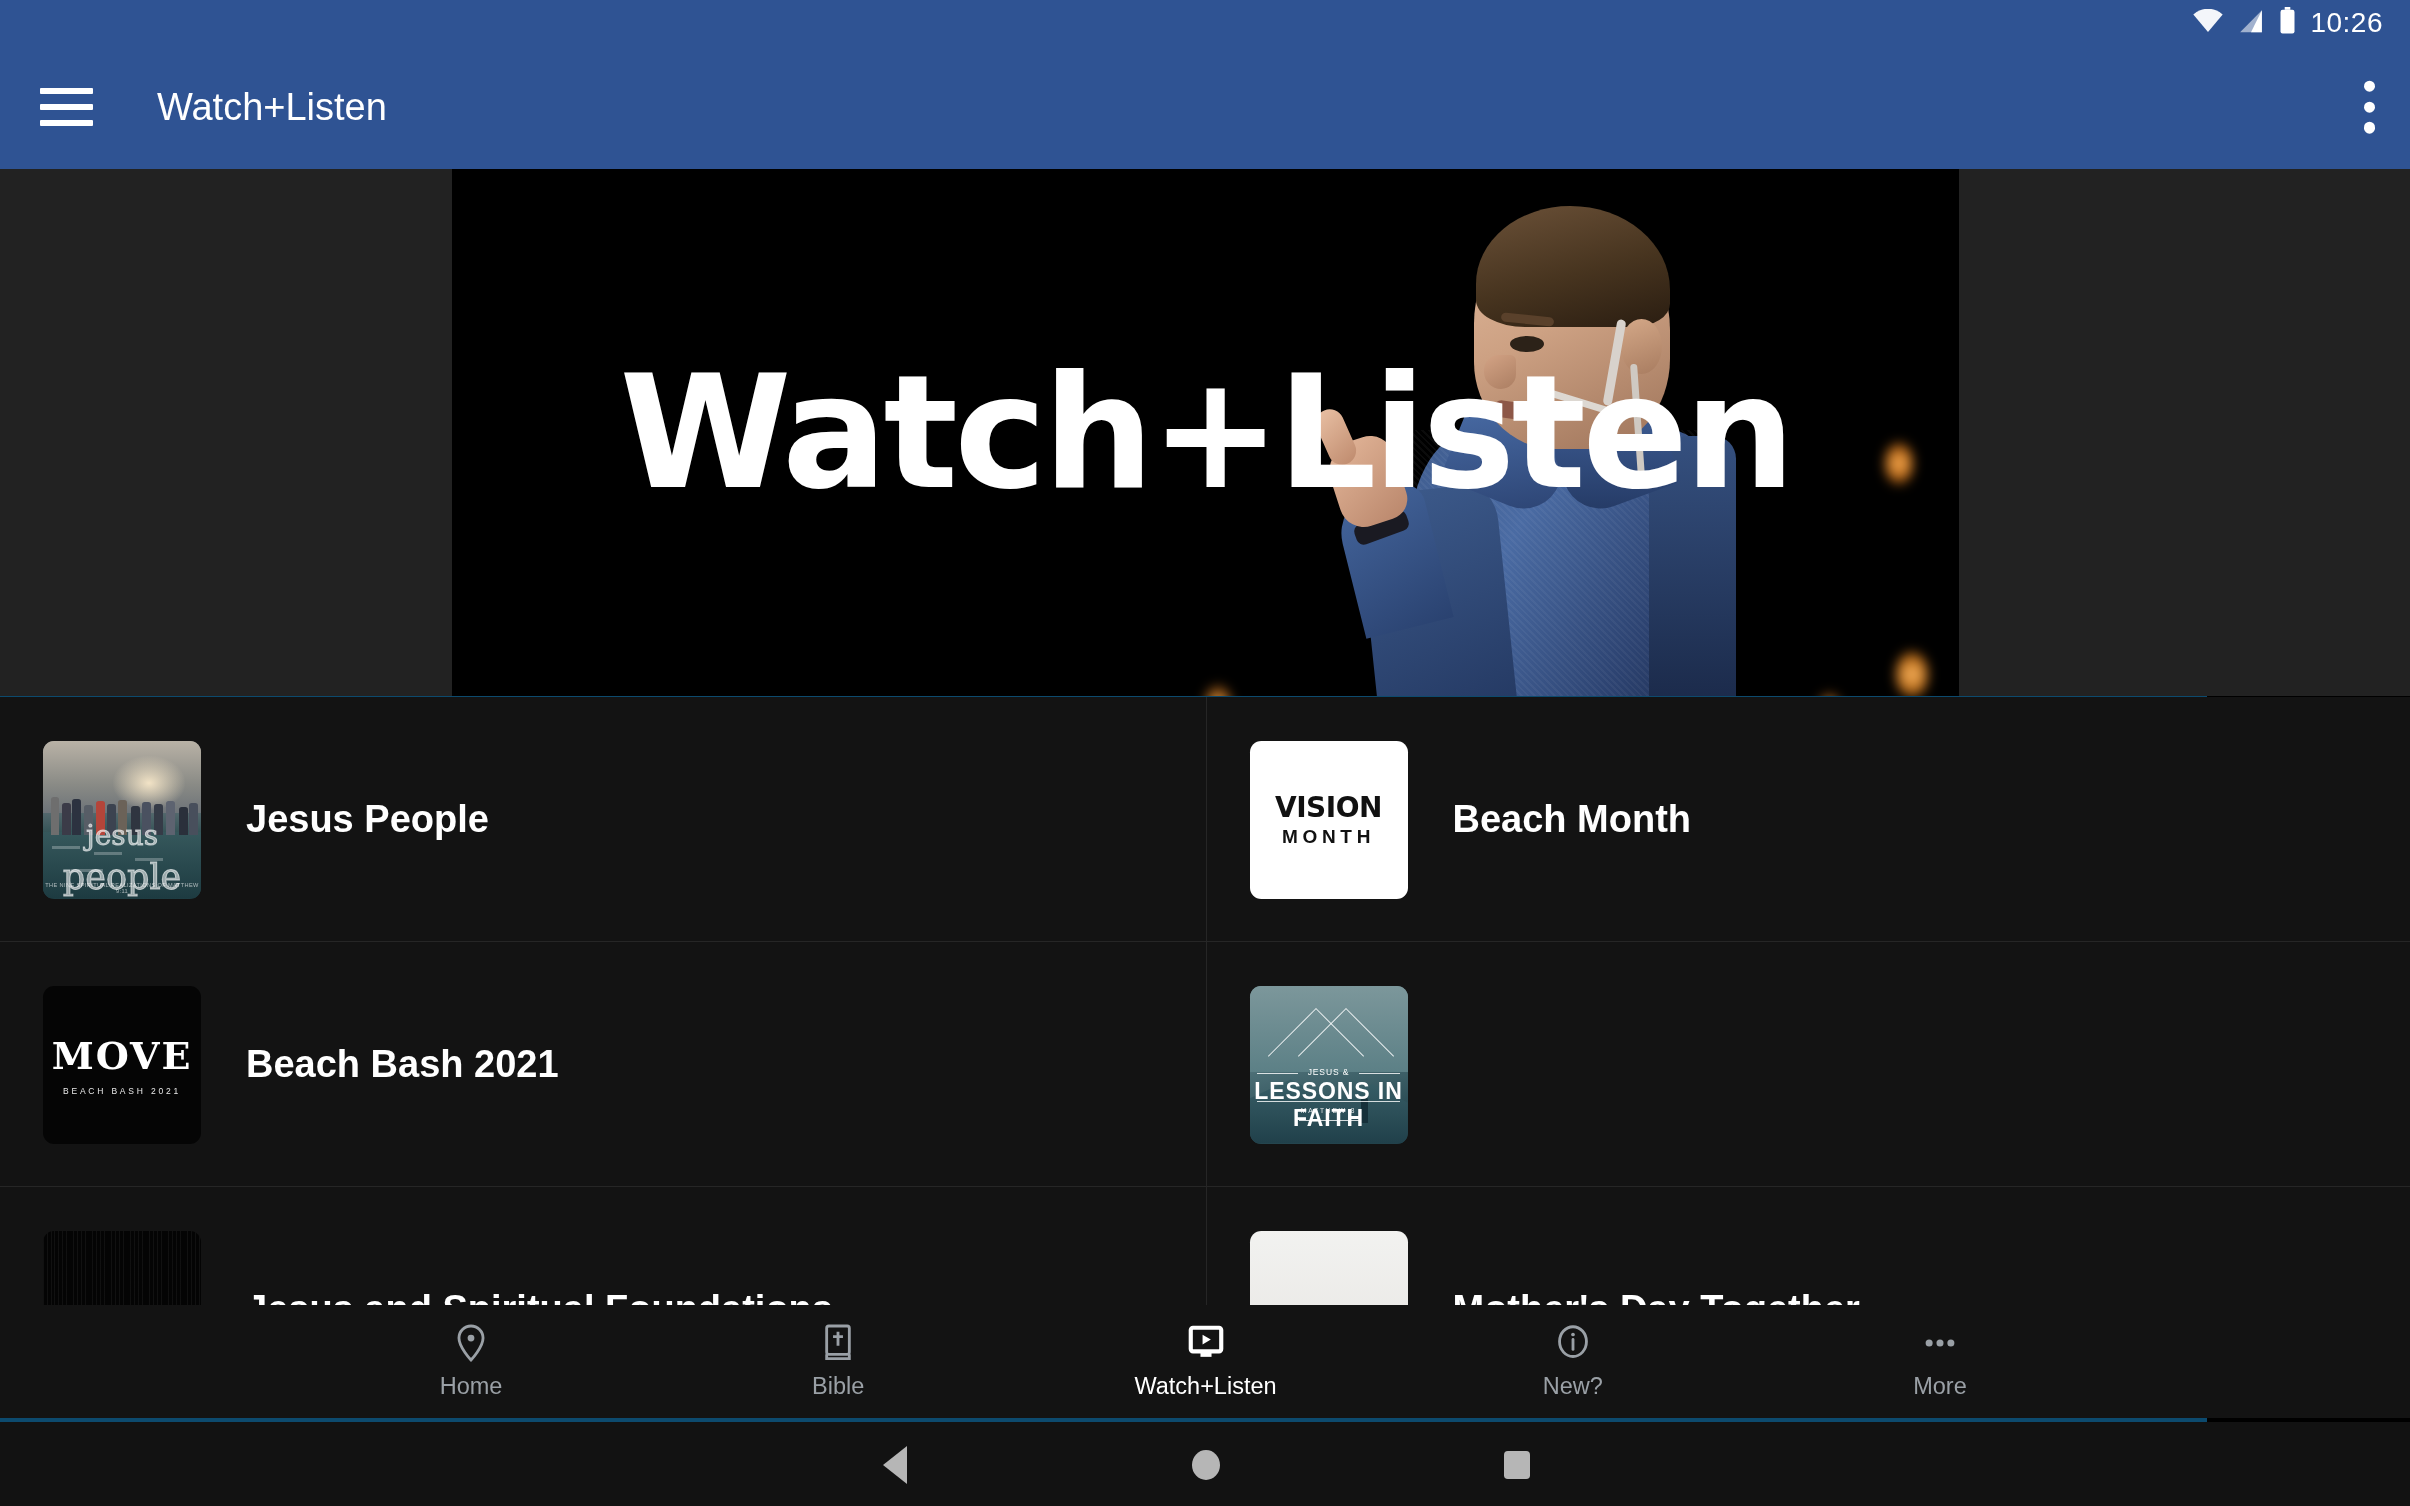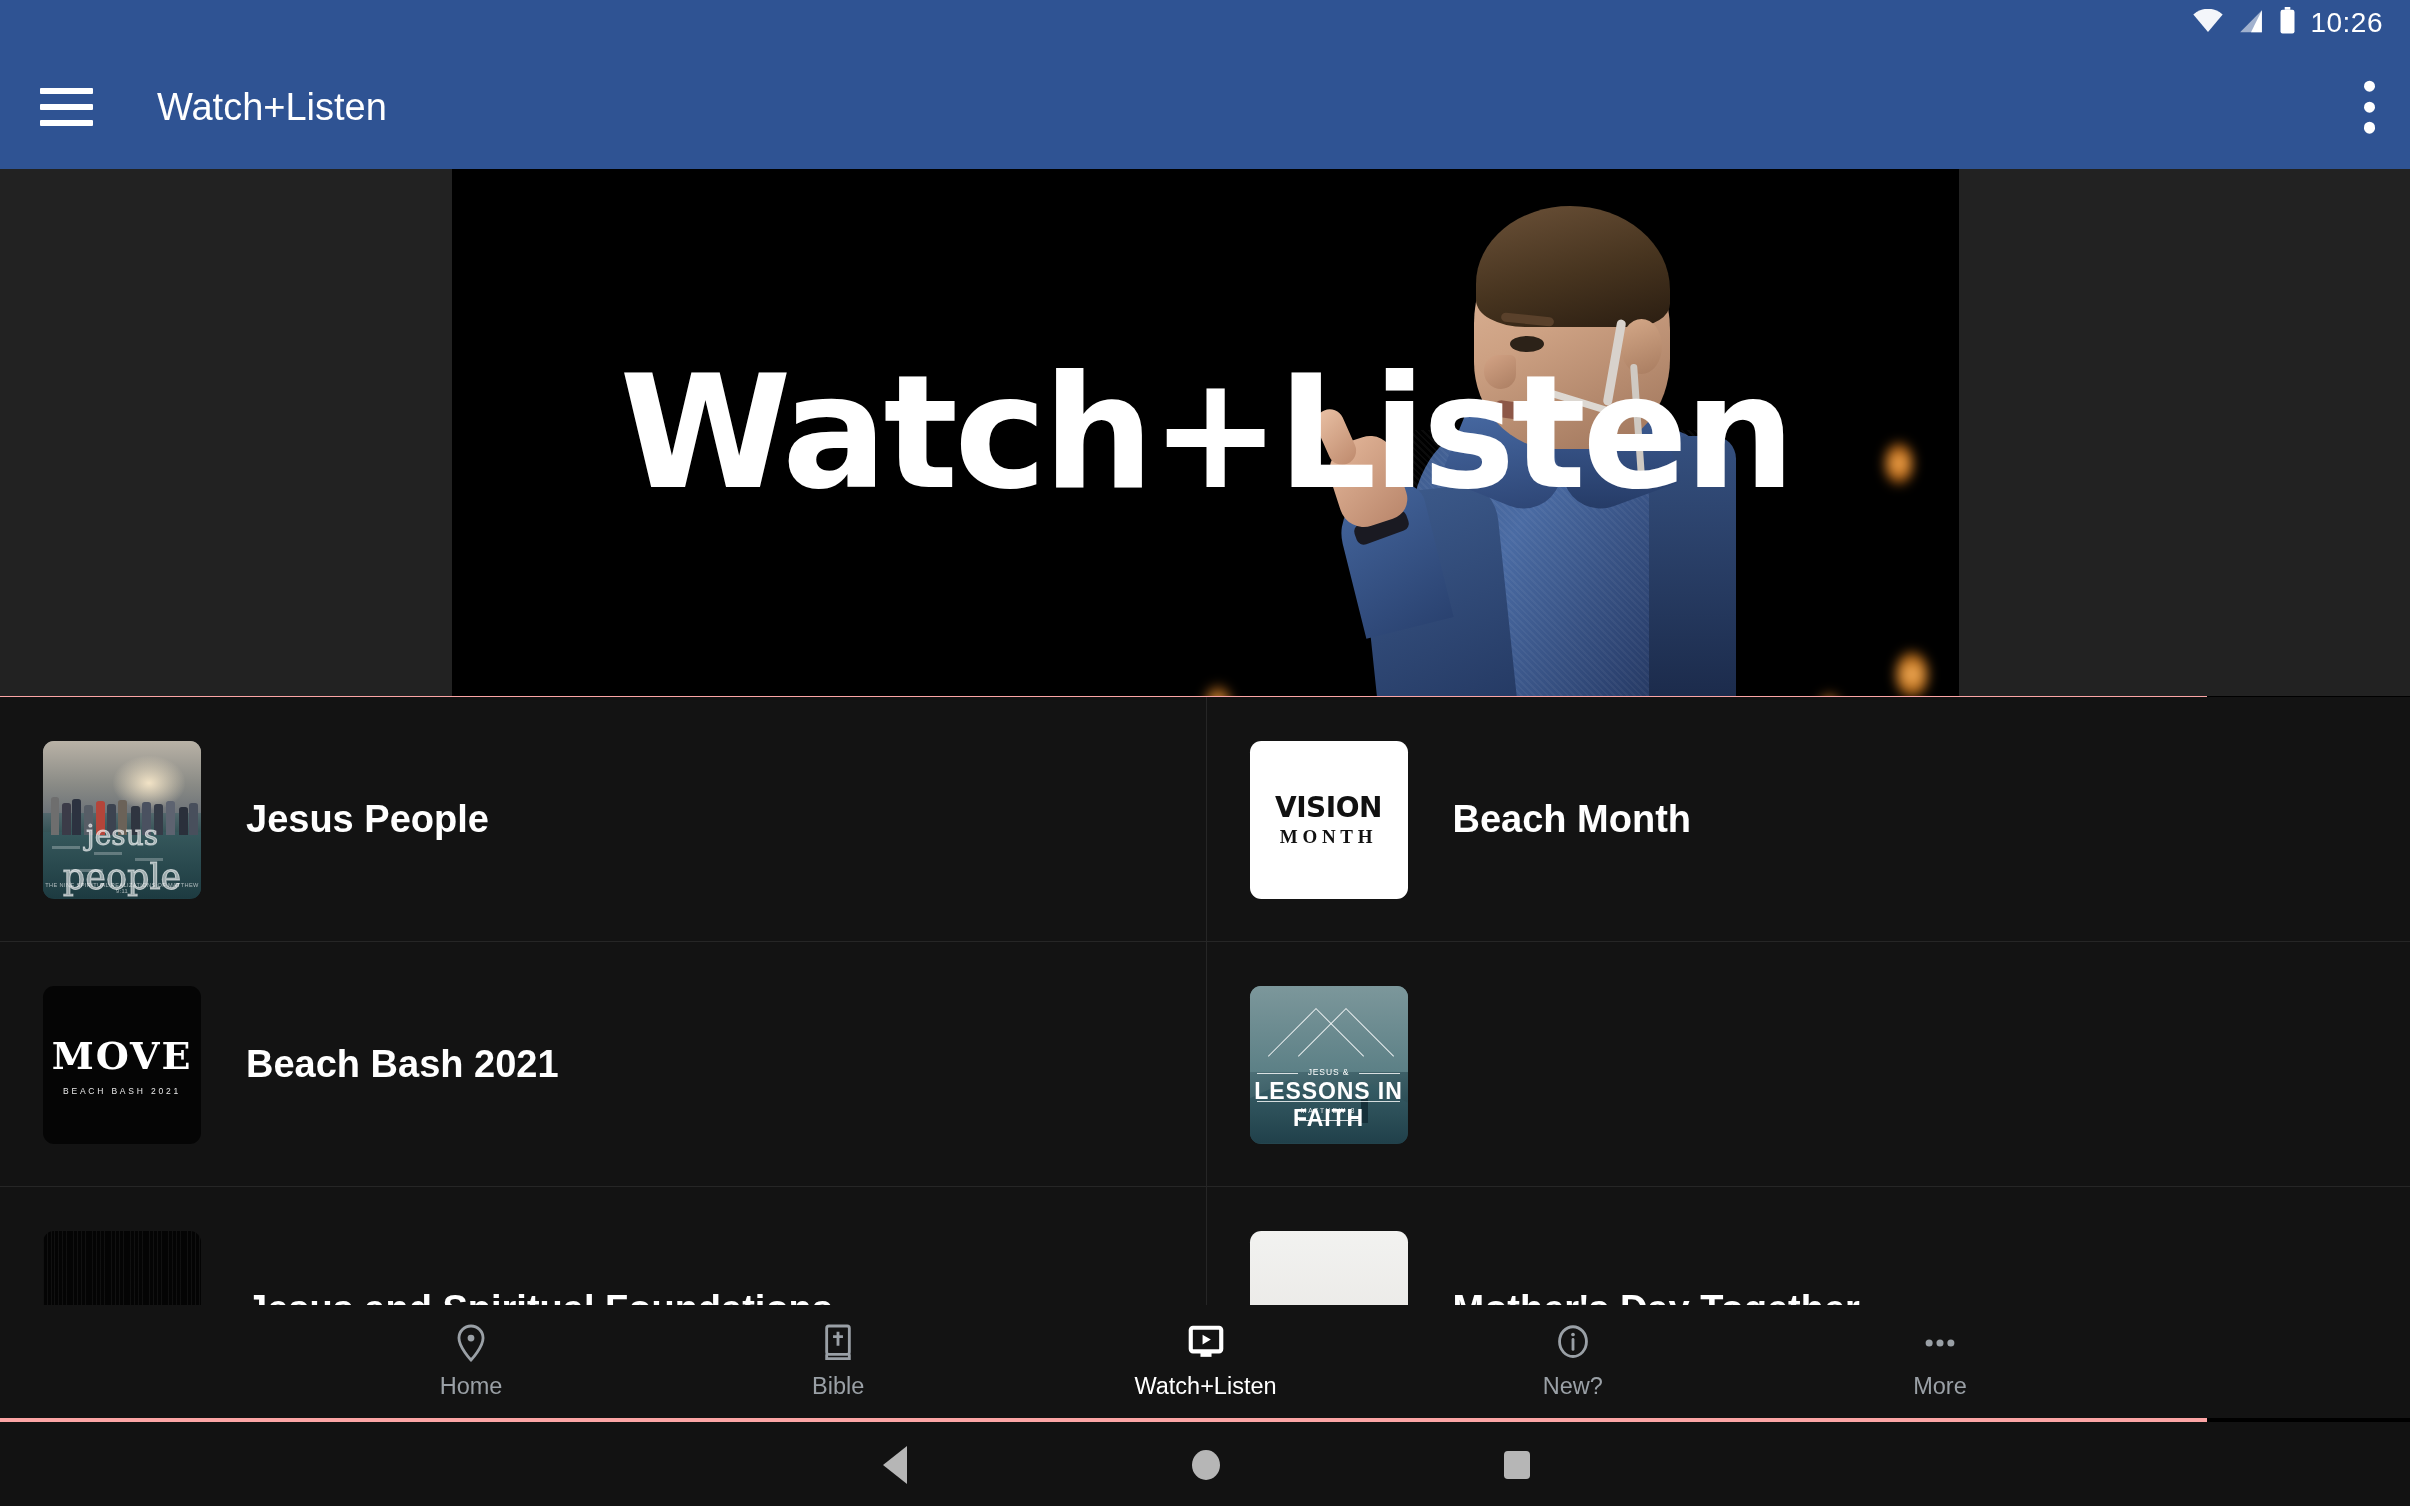--- a/index.html
+++ b/index.html
@@ -2,21 +2,21 @@
 <html style="font-size:15px"><head>
 <meta charset="utf-8">
 <style>
   * { margin:0; padding:0; box-sizing:border-box; }
   html, body {
     width:2411px; height:1507px;
     background:#000;
     font-family:"Liberation Sans", sans-serif;
     overflow:hidden;
   }
-  #app { position:relative; width:2207px; height:1507px; background:#fca5a5; }
+  #app { position:relative; width:2207px; height:1507px; background:#0c4a6e; }
 
   
   .statusbar {
     position:absolute; left:0; top:0; width:2411px; height:45px;
     background:#2F5393;
     display:flex; align-items:center; justify-content:flex-end;
     padding-right:28px; gap:13px;
   }
   .sb-icon { display:block; }
   .sb-clock { color:#fff; font-size:28px; letter-spacing:0.5px; }
@@ -143,21 +143,21 @@
   .tjp-w1 { top:78px; font-size:28px; }
   .tjp-w2 { top:116px; font-size:35px; }
   .tjp-sub { position:absolute; left:0; top:141px; width:100%; text-align:center;
              color:rgba(255,255,255,.62); font-size:5.6px; letter-spacing:0.4px; }
 
   .t-vision { background:#fff; display:flex; flex-direction:column;
               align-items:center; justify-content:center; }
   .t-vision .v1 { color:#111; font-size:28px; font-weight:700; letter-spacing:-0.5px;
                   font-family:"DejaVu Sans", sans-serif; }
   .t-vision .v2 { color:#111; font-size:19px; font-weight:700; letter-spacing:4.7px;
-                  font-family:Liberation Serif, serif; margin-top:1.9px; }
+                  font-family:Liberation Sans, sans-serif; margin-top:1.9px; }
 
   .t-move { background:#050505; display:flex; flex-direction:column;
             align-items:center; justify-content:center; }
   .t-move .m1 { color:#fff; font-size:38px; font-weight:700; letter-spacing:1.9px;
                 font-family:"DejaVu Serif", serif; }
   .t-move .m2 { color:#e9e9e9; font-size:8.5px; letter-spacing:2.8px; margin-top:7.5px; }
 
   .t-lessons { background:linear-gradient(170deg,#6e8b90 0%, #53767d 40%, #2f5159 75%, #22414a 100%); }
   .tl-sky { position:absolute; left:0; top:0; width:100%; height:55%;
             background:linear-gradient(180deg,#7c979b,#5c8086); }

